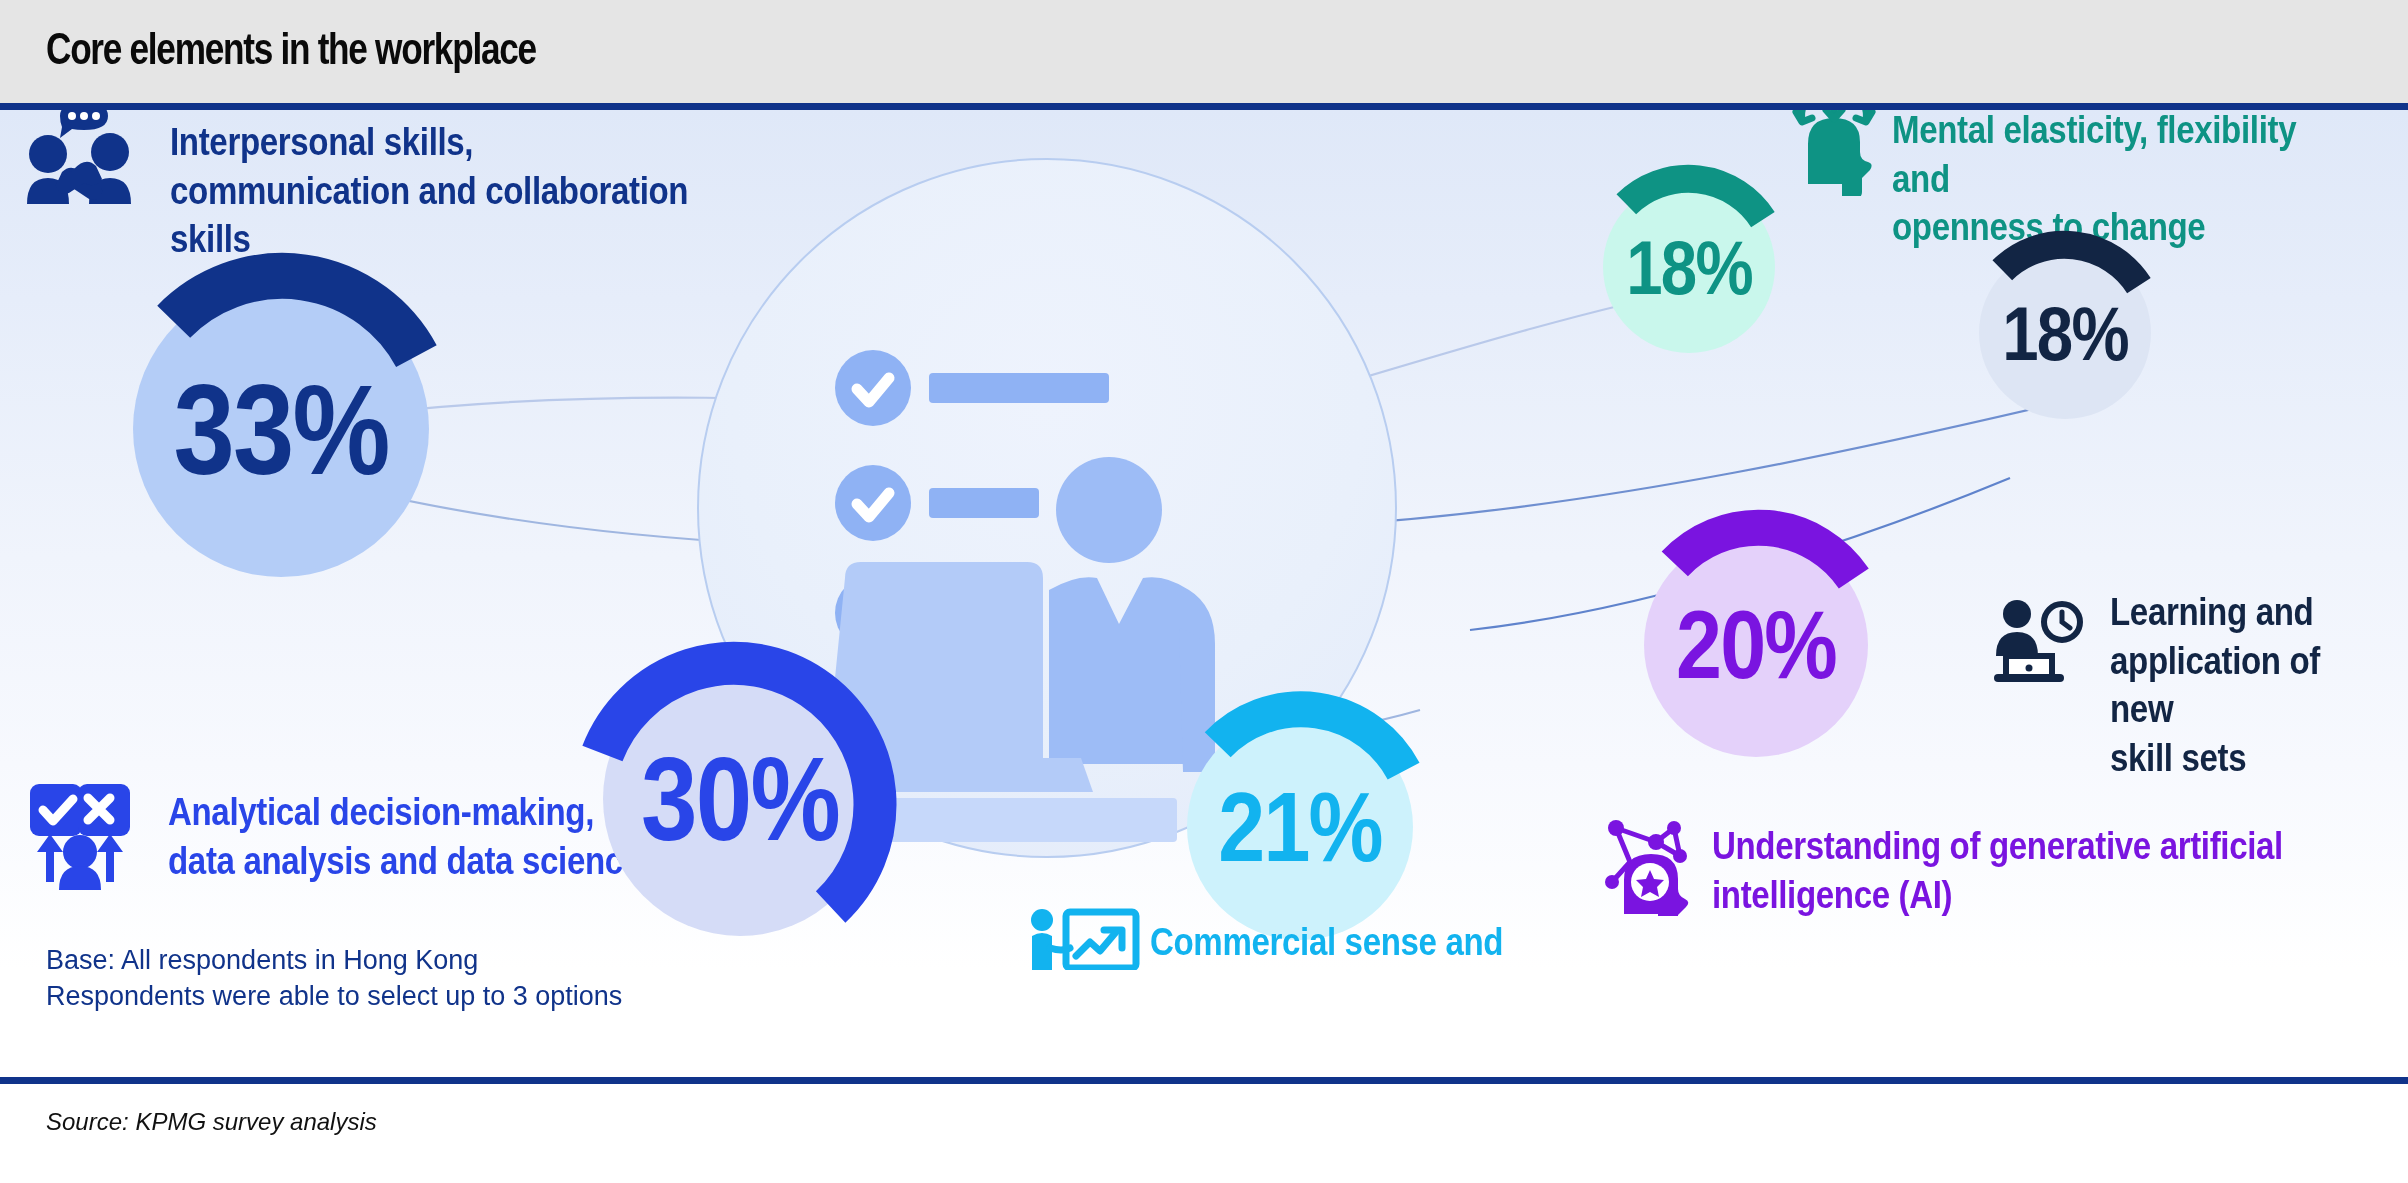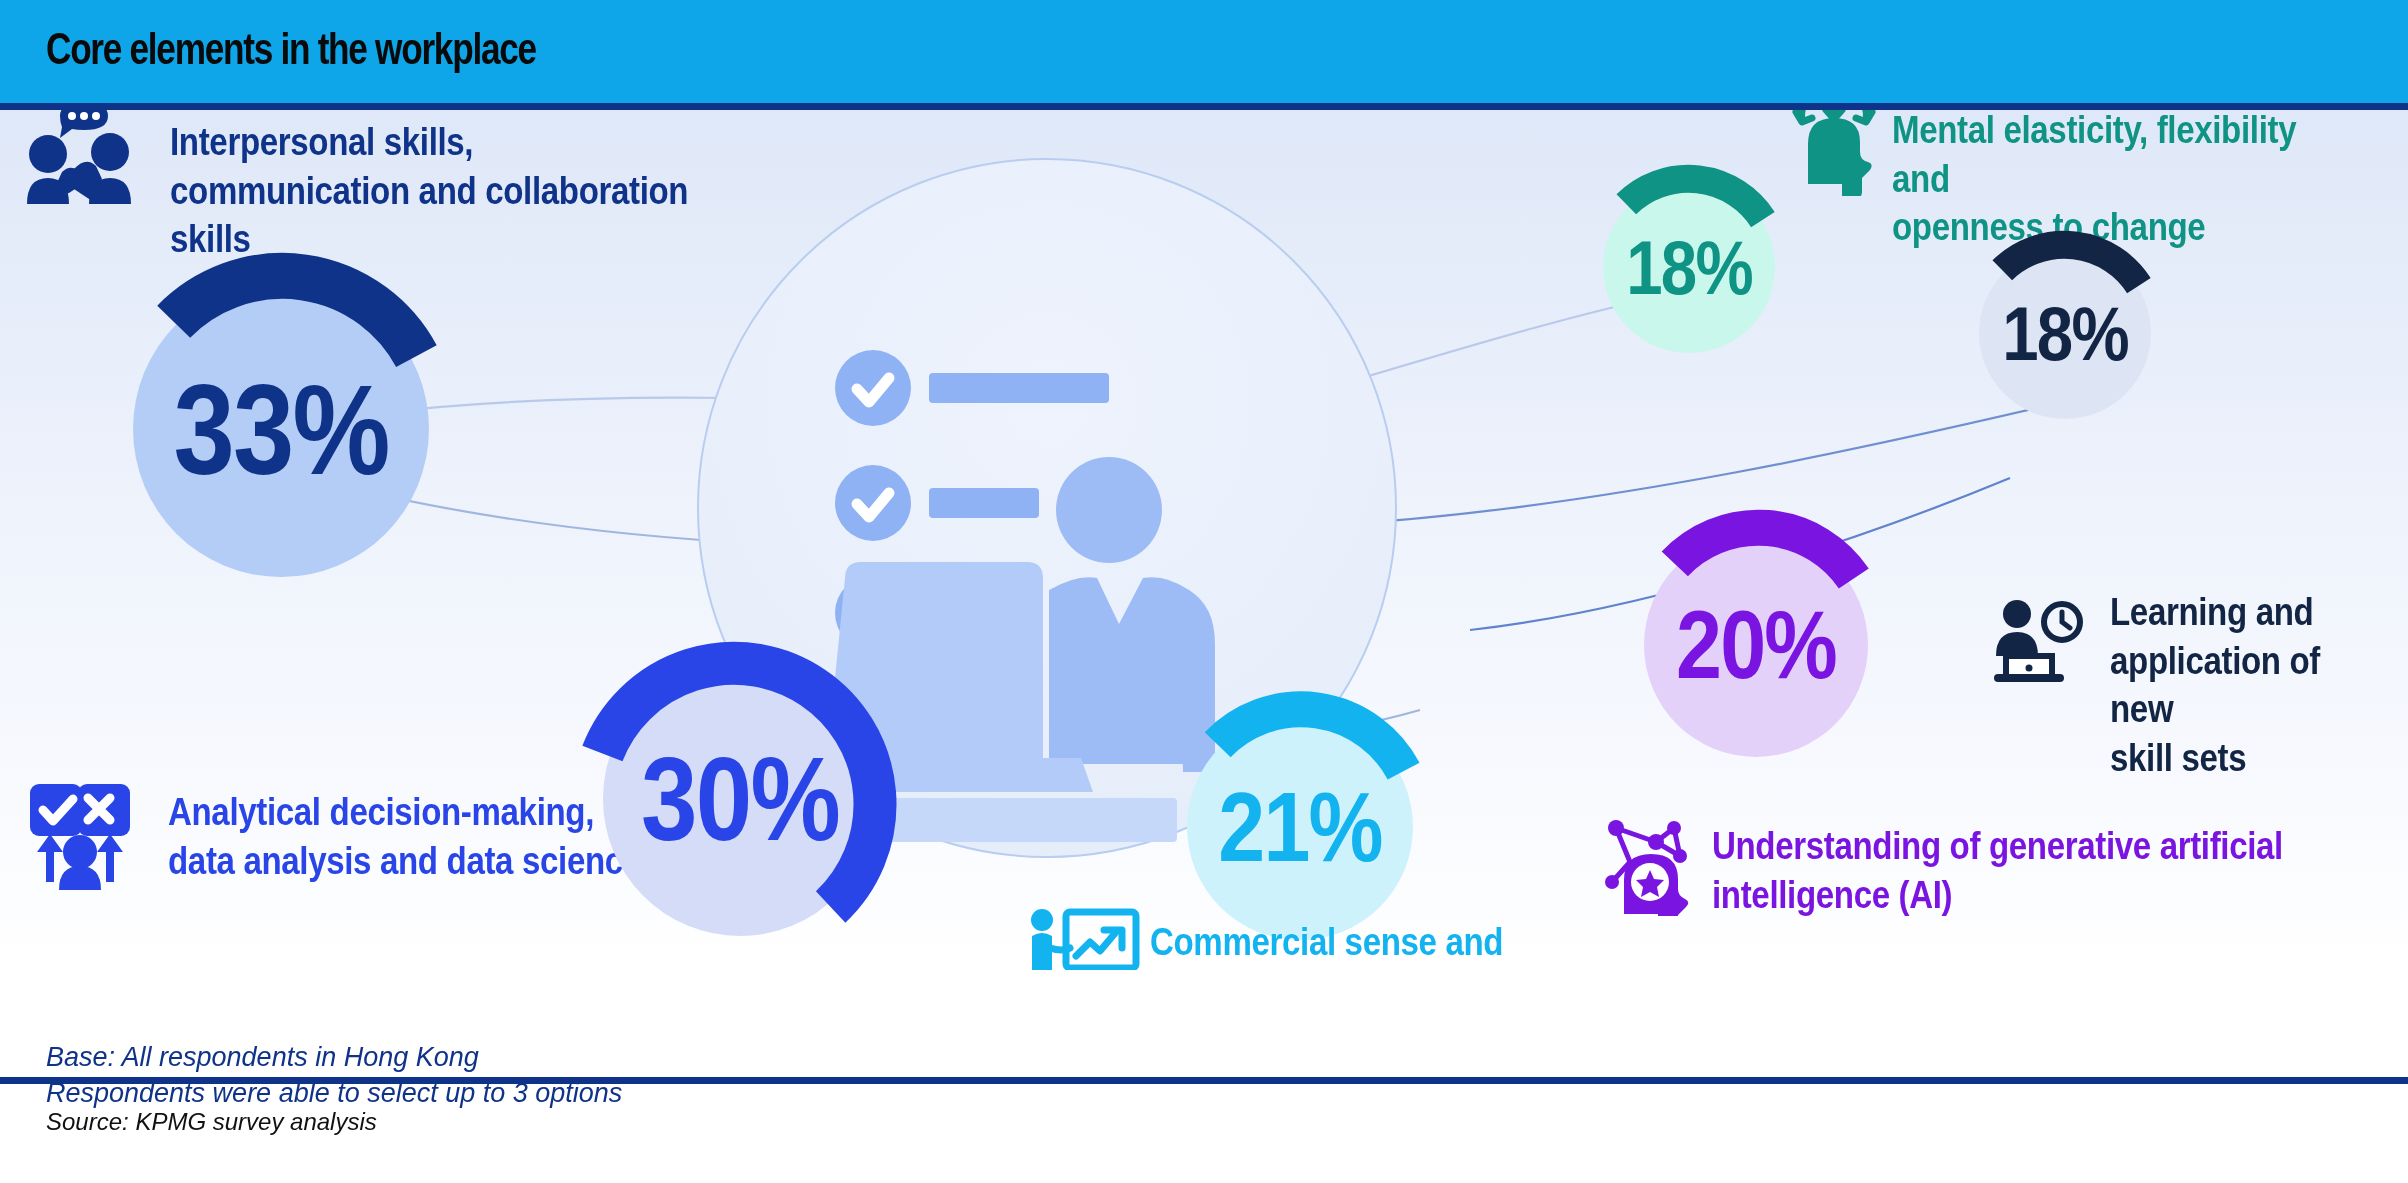--- a/index.html
+++ b/index.html
@@ -1,17 +1,17 @@
 <!DOCTYPE html>
 <html><head>
 <meta charset="utf-8">
 <style>
   html,body{margin:0;padding:0;background:#ffffff;}
   body{width:2408px;height:1183px;font-family:"Liberation Sans",sans-serif;overflow:hidden;}
-  #stage{position:relative;width:2408px;height:854px;background:#0ea5e9;}
+  #stage{position:relative;width:2408px;height:854px;background:#e5e5e5;}
 
   
   .title{
     position:absolute;left:46px;top:24px;
     font-family:"Liberation Sans",sans-serif;
     font-weight:700;font-size:44px;color:#0a0a0a;
     letter-spacing:-1.6px;transform:scaleX(.80);transform-origin:left center;
     white-space:nowrap;
   }
   .rule-top{position:absolute;left:0;top:103px;width:2408px;height:7px;background:#10338a;}
@@ -49,22 +49,22 @@
   
   .label{
     position:absolute;font-family:"Liberation Sans",sans-serif;font-weight:700;
     letter-spacing:-.4px;line-height:1.28;transform:scaleX(.87);transform-origin:left top;
   }
   .icon{position:absolute;}
   .icon svg{display:block;}
 
   
   .note{
-    position:absolute;left:46px;top:1040px;
-    font-family:"Liberation Sans",sans-serif;font-style:italic;font-weight:400;
+    position:absolute;left:46px;top:943px;
+    font-family:"Liberation Sans",sans-serif;font-weight:400;
     font-size:27px;line-height:1.32;color:#10338a;white-space:pre-line;
   }
   .source{
     position:absolute;left:46px;top:1108px;
     font-family:"Liberation Sans",sans-serif;font-style:italic;font-weight:400;
     font-size:24px;color:#111111;
   }
 </style>
 </head>
 <body>

